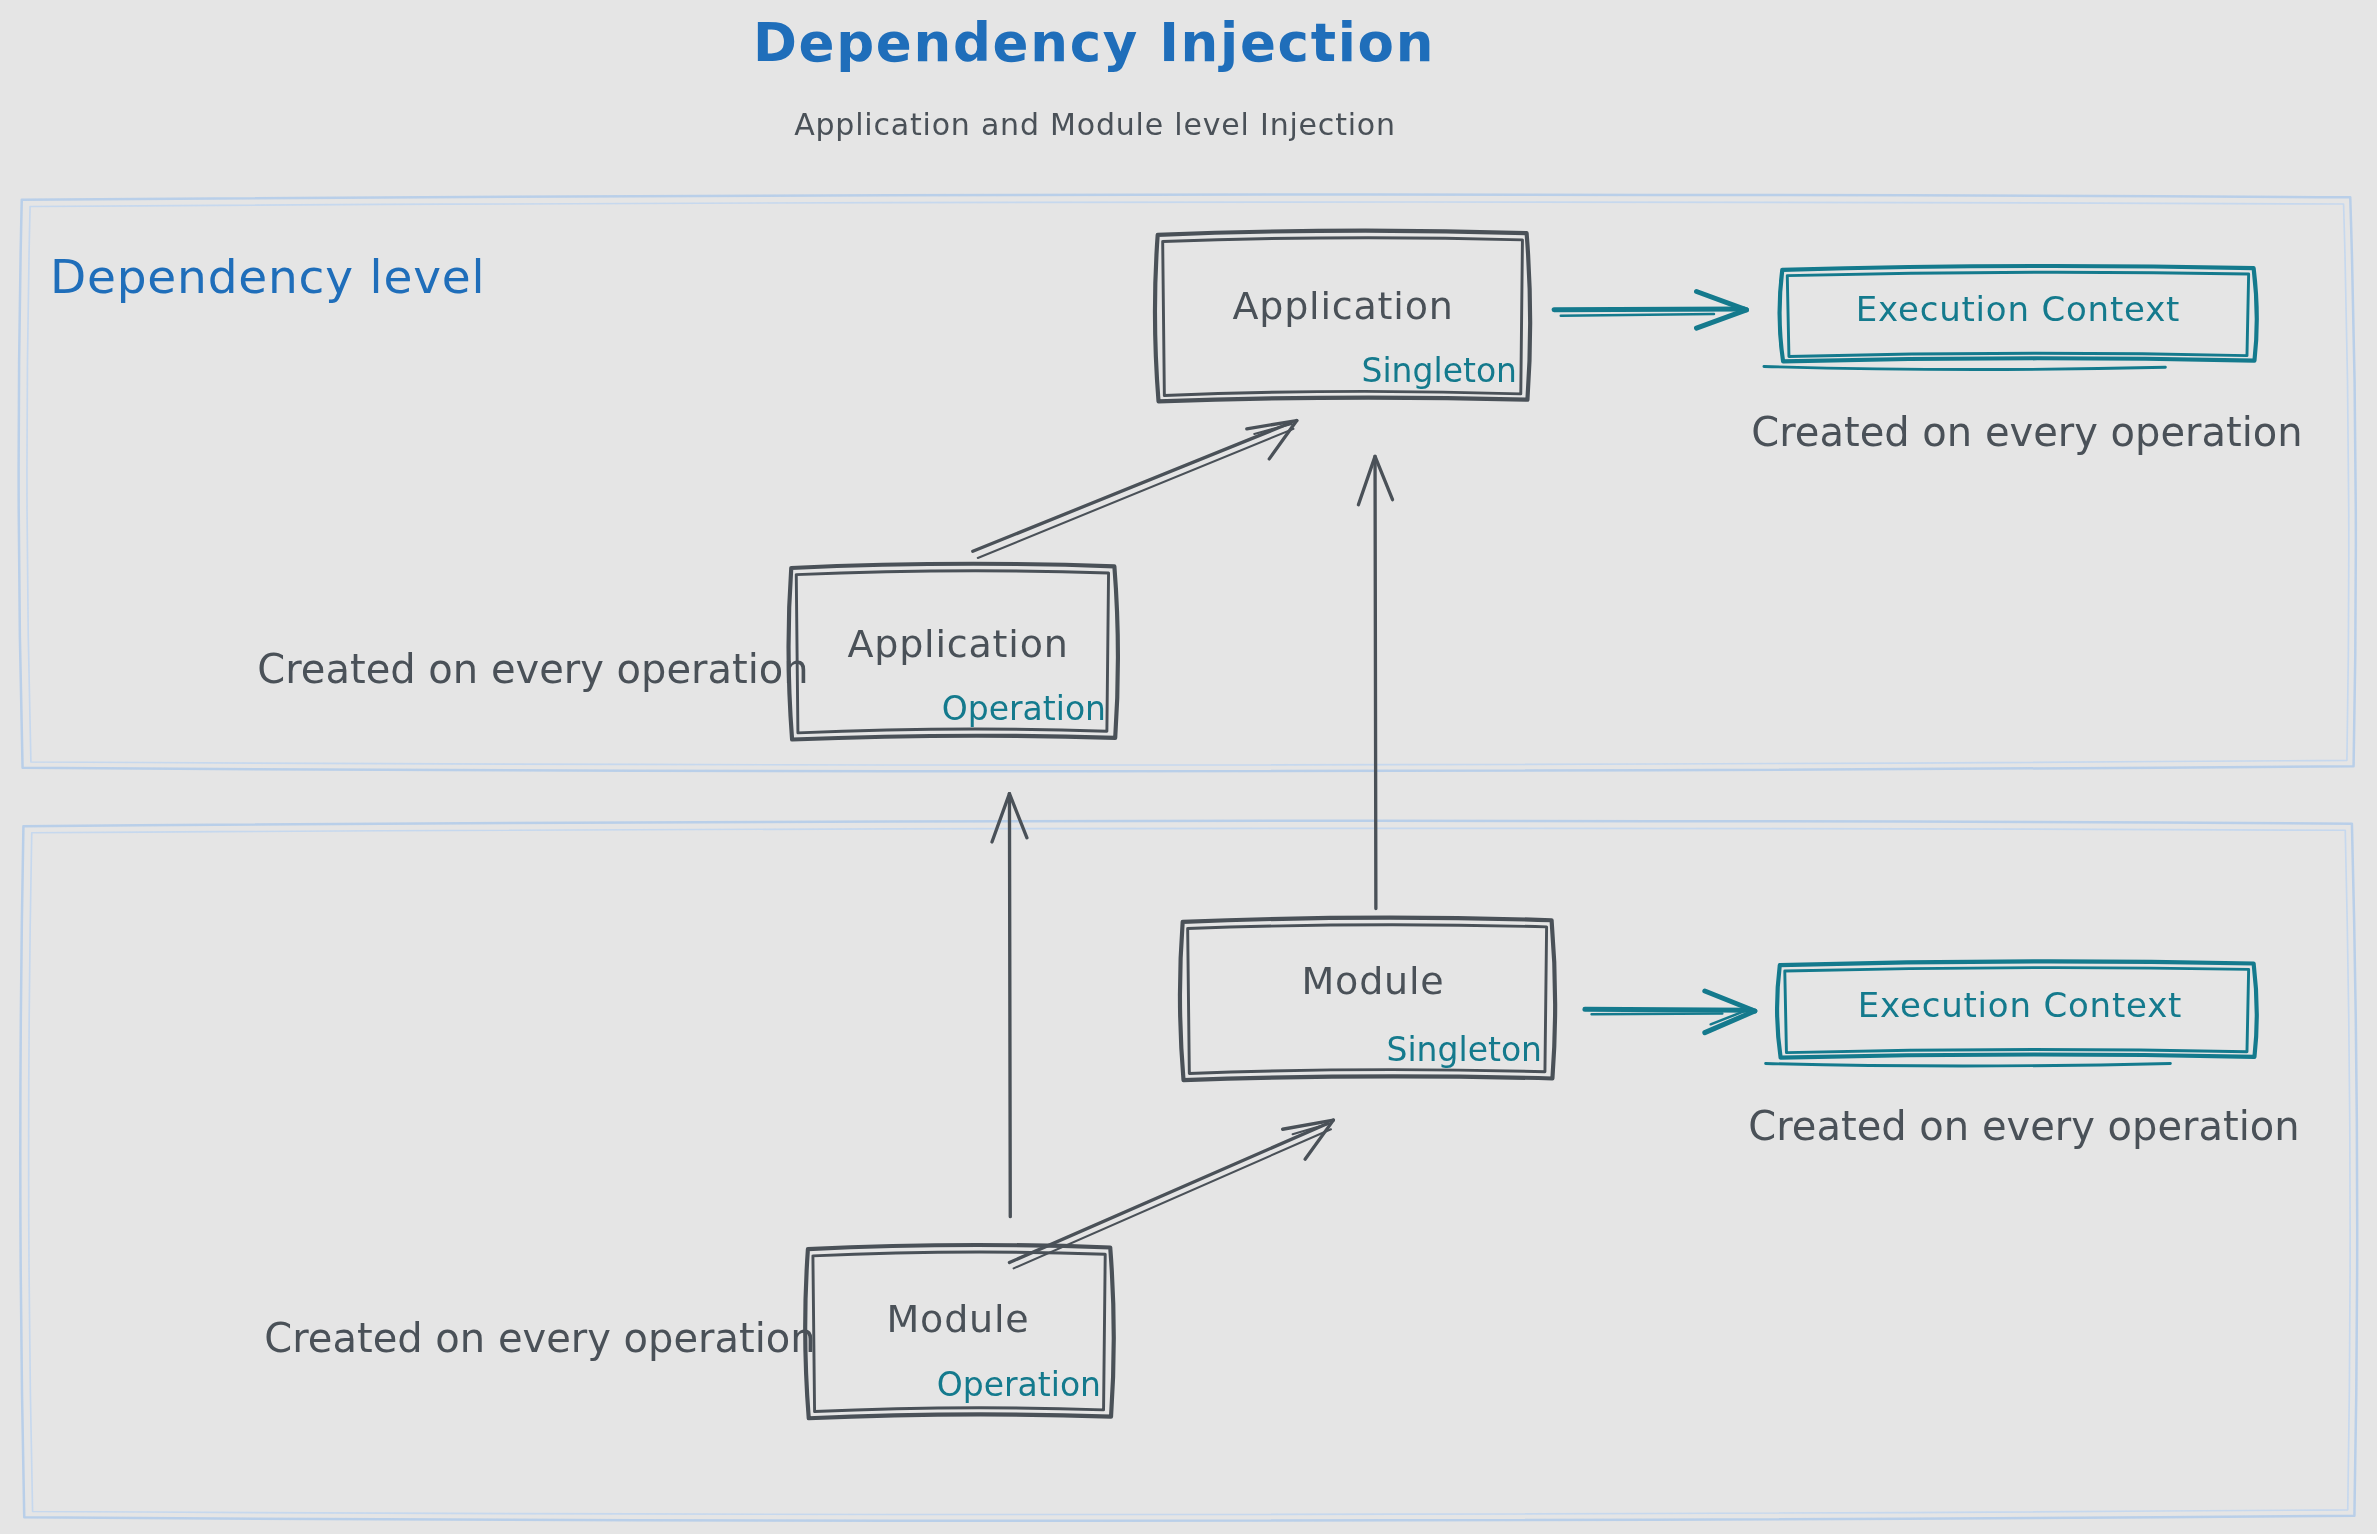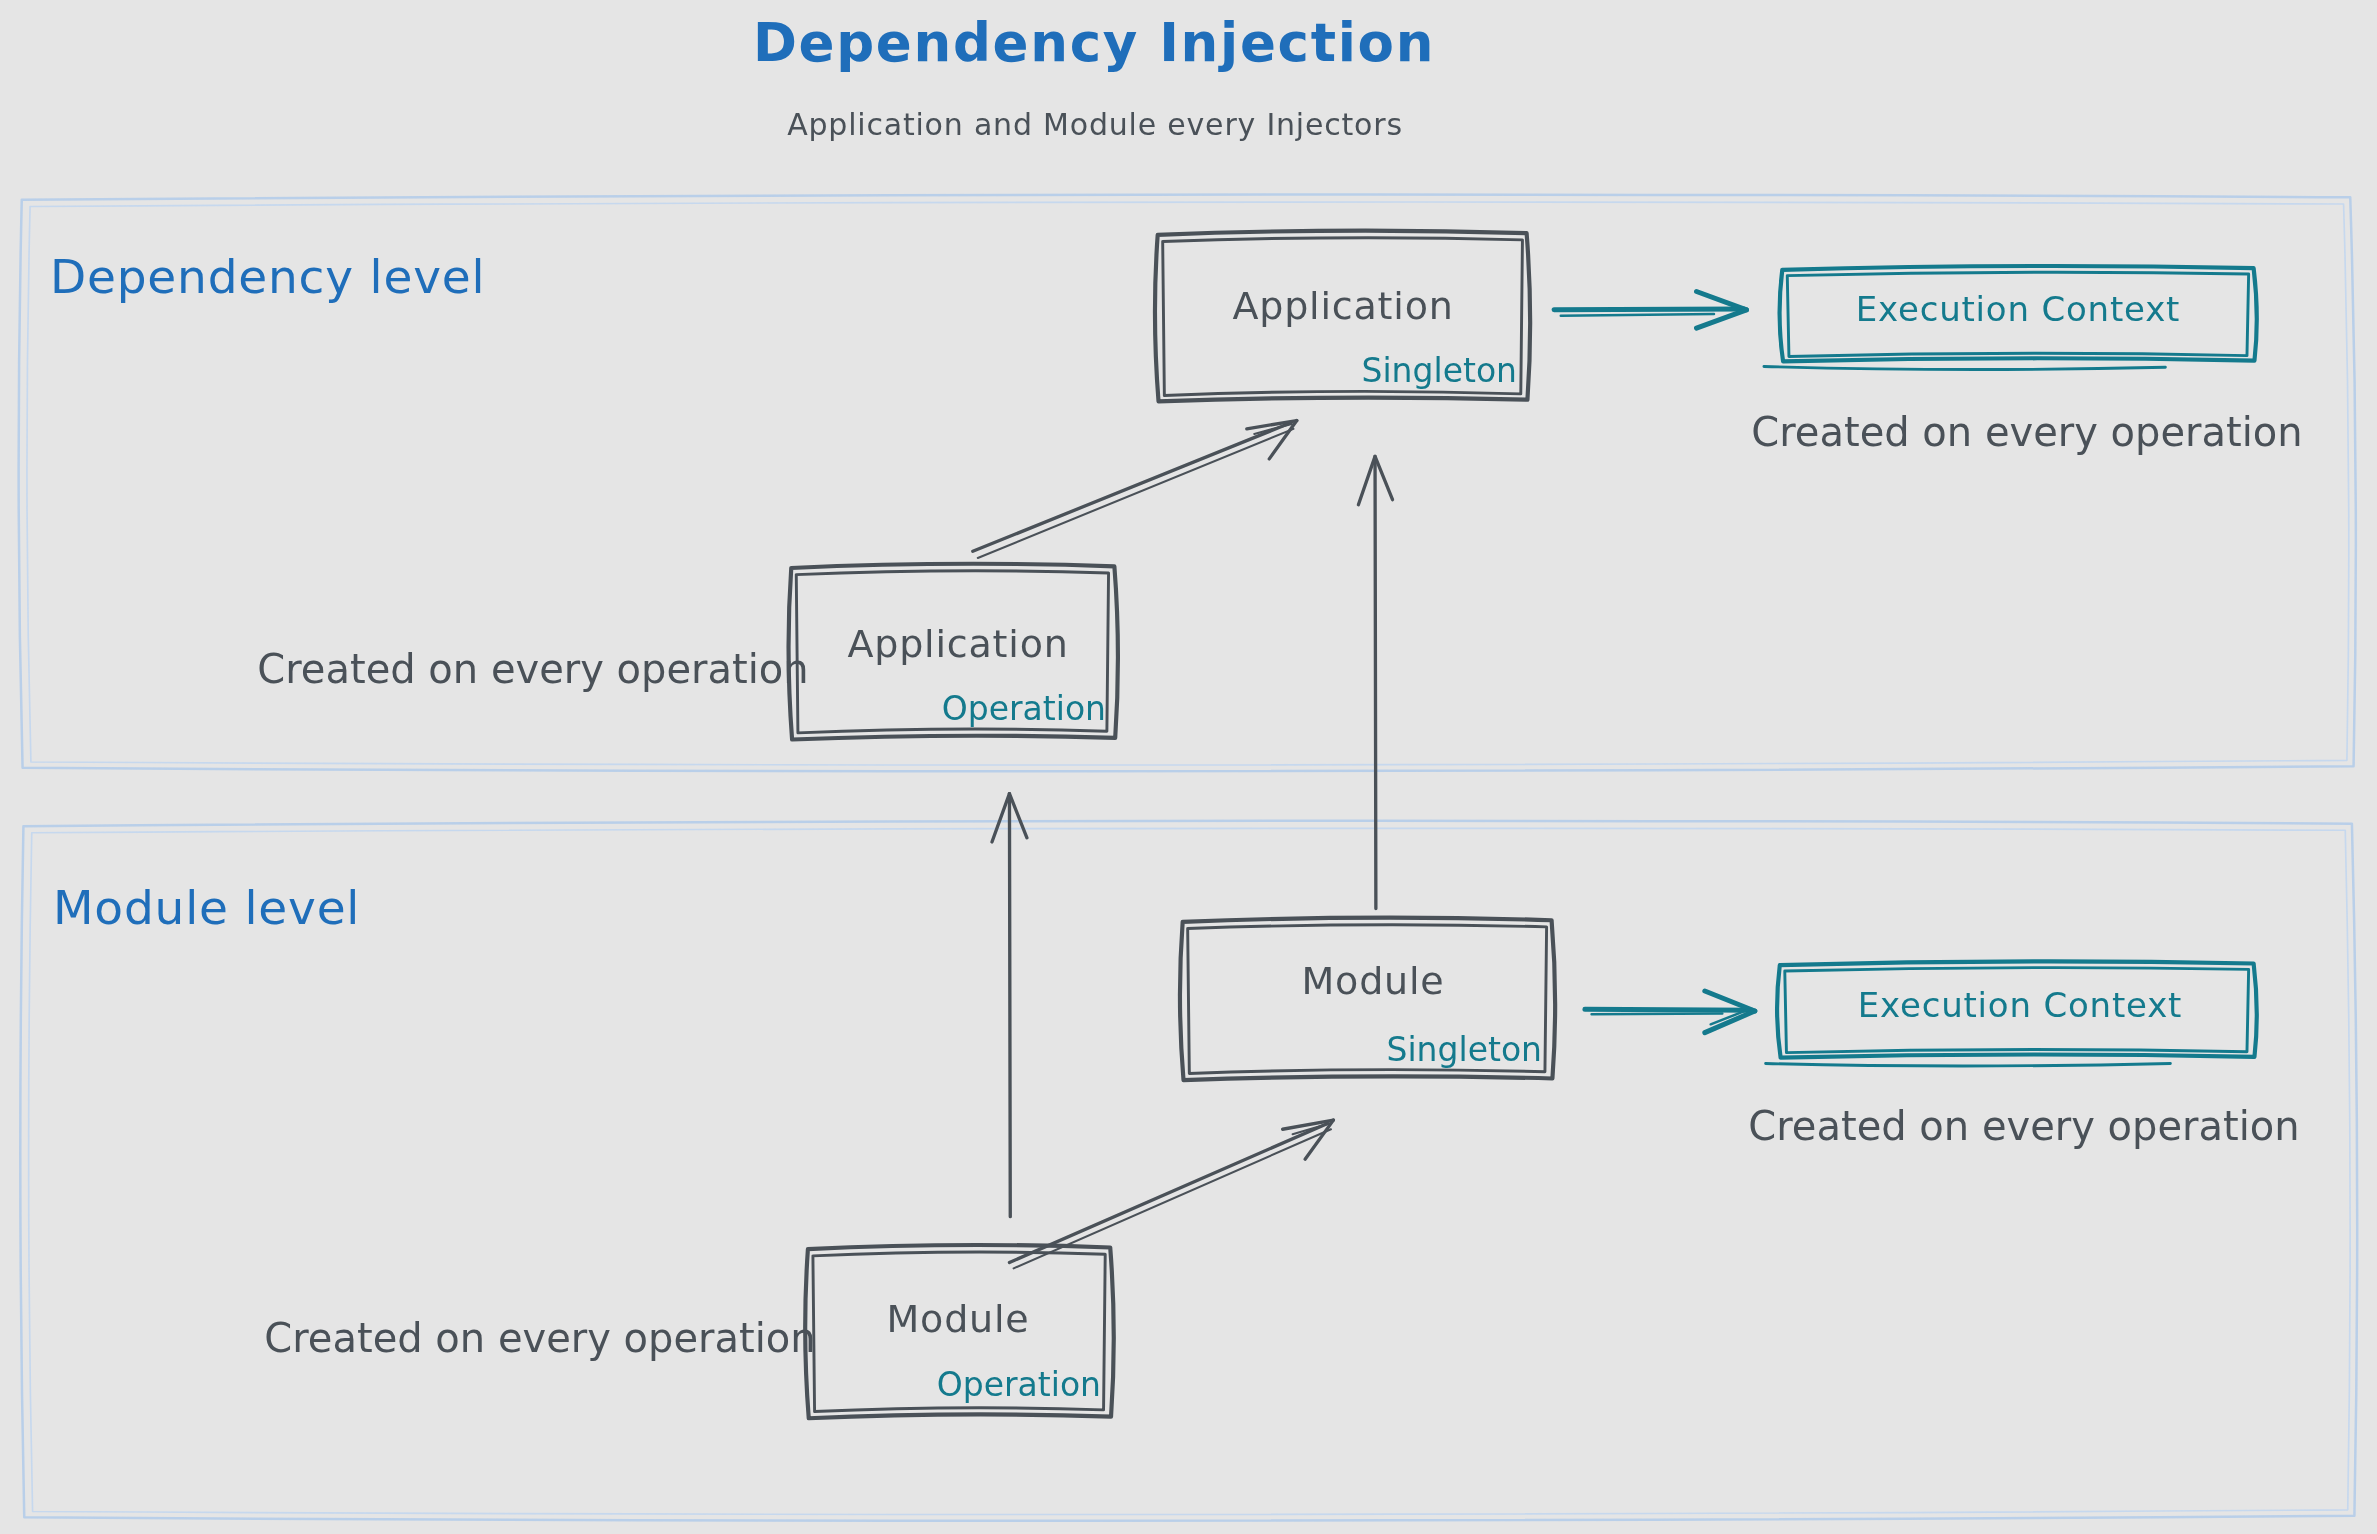--- a/index.html
+++ b/index.html
@@ -122,36 +122,35 @@
     <g>
       <path class="tealarrow" d="M1903 1212 L2104 1213"></path>
       <path class="tealarrow2" d="M1911 1218 L2068 1217"></path>
       <path class="tealarrow" d="M2107 1214 L2047 1190"></path>
       <path class="tealarrow" d="M2107 1214 L2047 1240"></path>
       <path class="tealarrow2" d="M2100 1212 L2054 1230"></path>
     </g>
   </svg>
 
   <div class="txt center title blue" style="left:1094px;top:13.3px;">Dependency Injection</div>
-  <div class="txt center subtitle dark" style="left:1095px;top:108px;">Application and Module every Injectors</div>
+  <div class="txt center subtitle dark" style="left:1095px;top:108px;">Application and Module level Injection</div>
 
   <div class="txt section-label blue" style="left:50px;top:250px;">Dependency level</div>
 
   <div class="txt center node-title dark" style="left:1343px;top:285px;">Application</div>
   <div class="txt node-scope teal" style="right:860px;top:352px;">Singleton</div>
 
   <div class="txt center node-title dark" style="left:958px;top:623px;">Application</div>
   <div class="txt node-scope teal" style="right:1271px;top:690px;">Operation</div>
 
   <div class="txt center caption dark" style="left:533px;top:646px;">Created on every operation</div>
 
   <div class="txt center ec-label teal" style="left:2018px;top:290px;">Execution Context</div>
   <div class="txt center caption dark" style="left:2027px;top:409px;">Created on every operation</div>
 
-  <div class="txt section-label blue" style="left:53px;top:881px;">Module level</div>
 
   <div class="txt center node-title dark" style="left:1373px;top:960px;">Module</div>
   <div class="txt node-scope teal" style="right:835px;top:1031px;">Singleton</div>
 
   <div class="txt center node-title dark" style="left:958px;top:1298px;">Module</div>
   <div class="txt node-scope teal" style="right:1276px;top:1366px;">Operation</div>
 
   <div class="txt center caption dark" style="left:540px;top:1315px;">Created on every operation</div>
 
   <div class="txt center ec-label teal" style="left:2020px;top:986px;">Execution Context</div>

